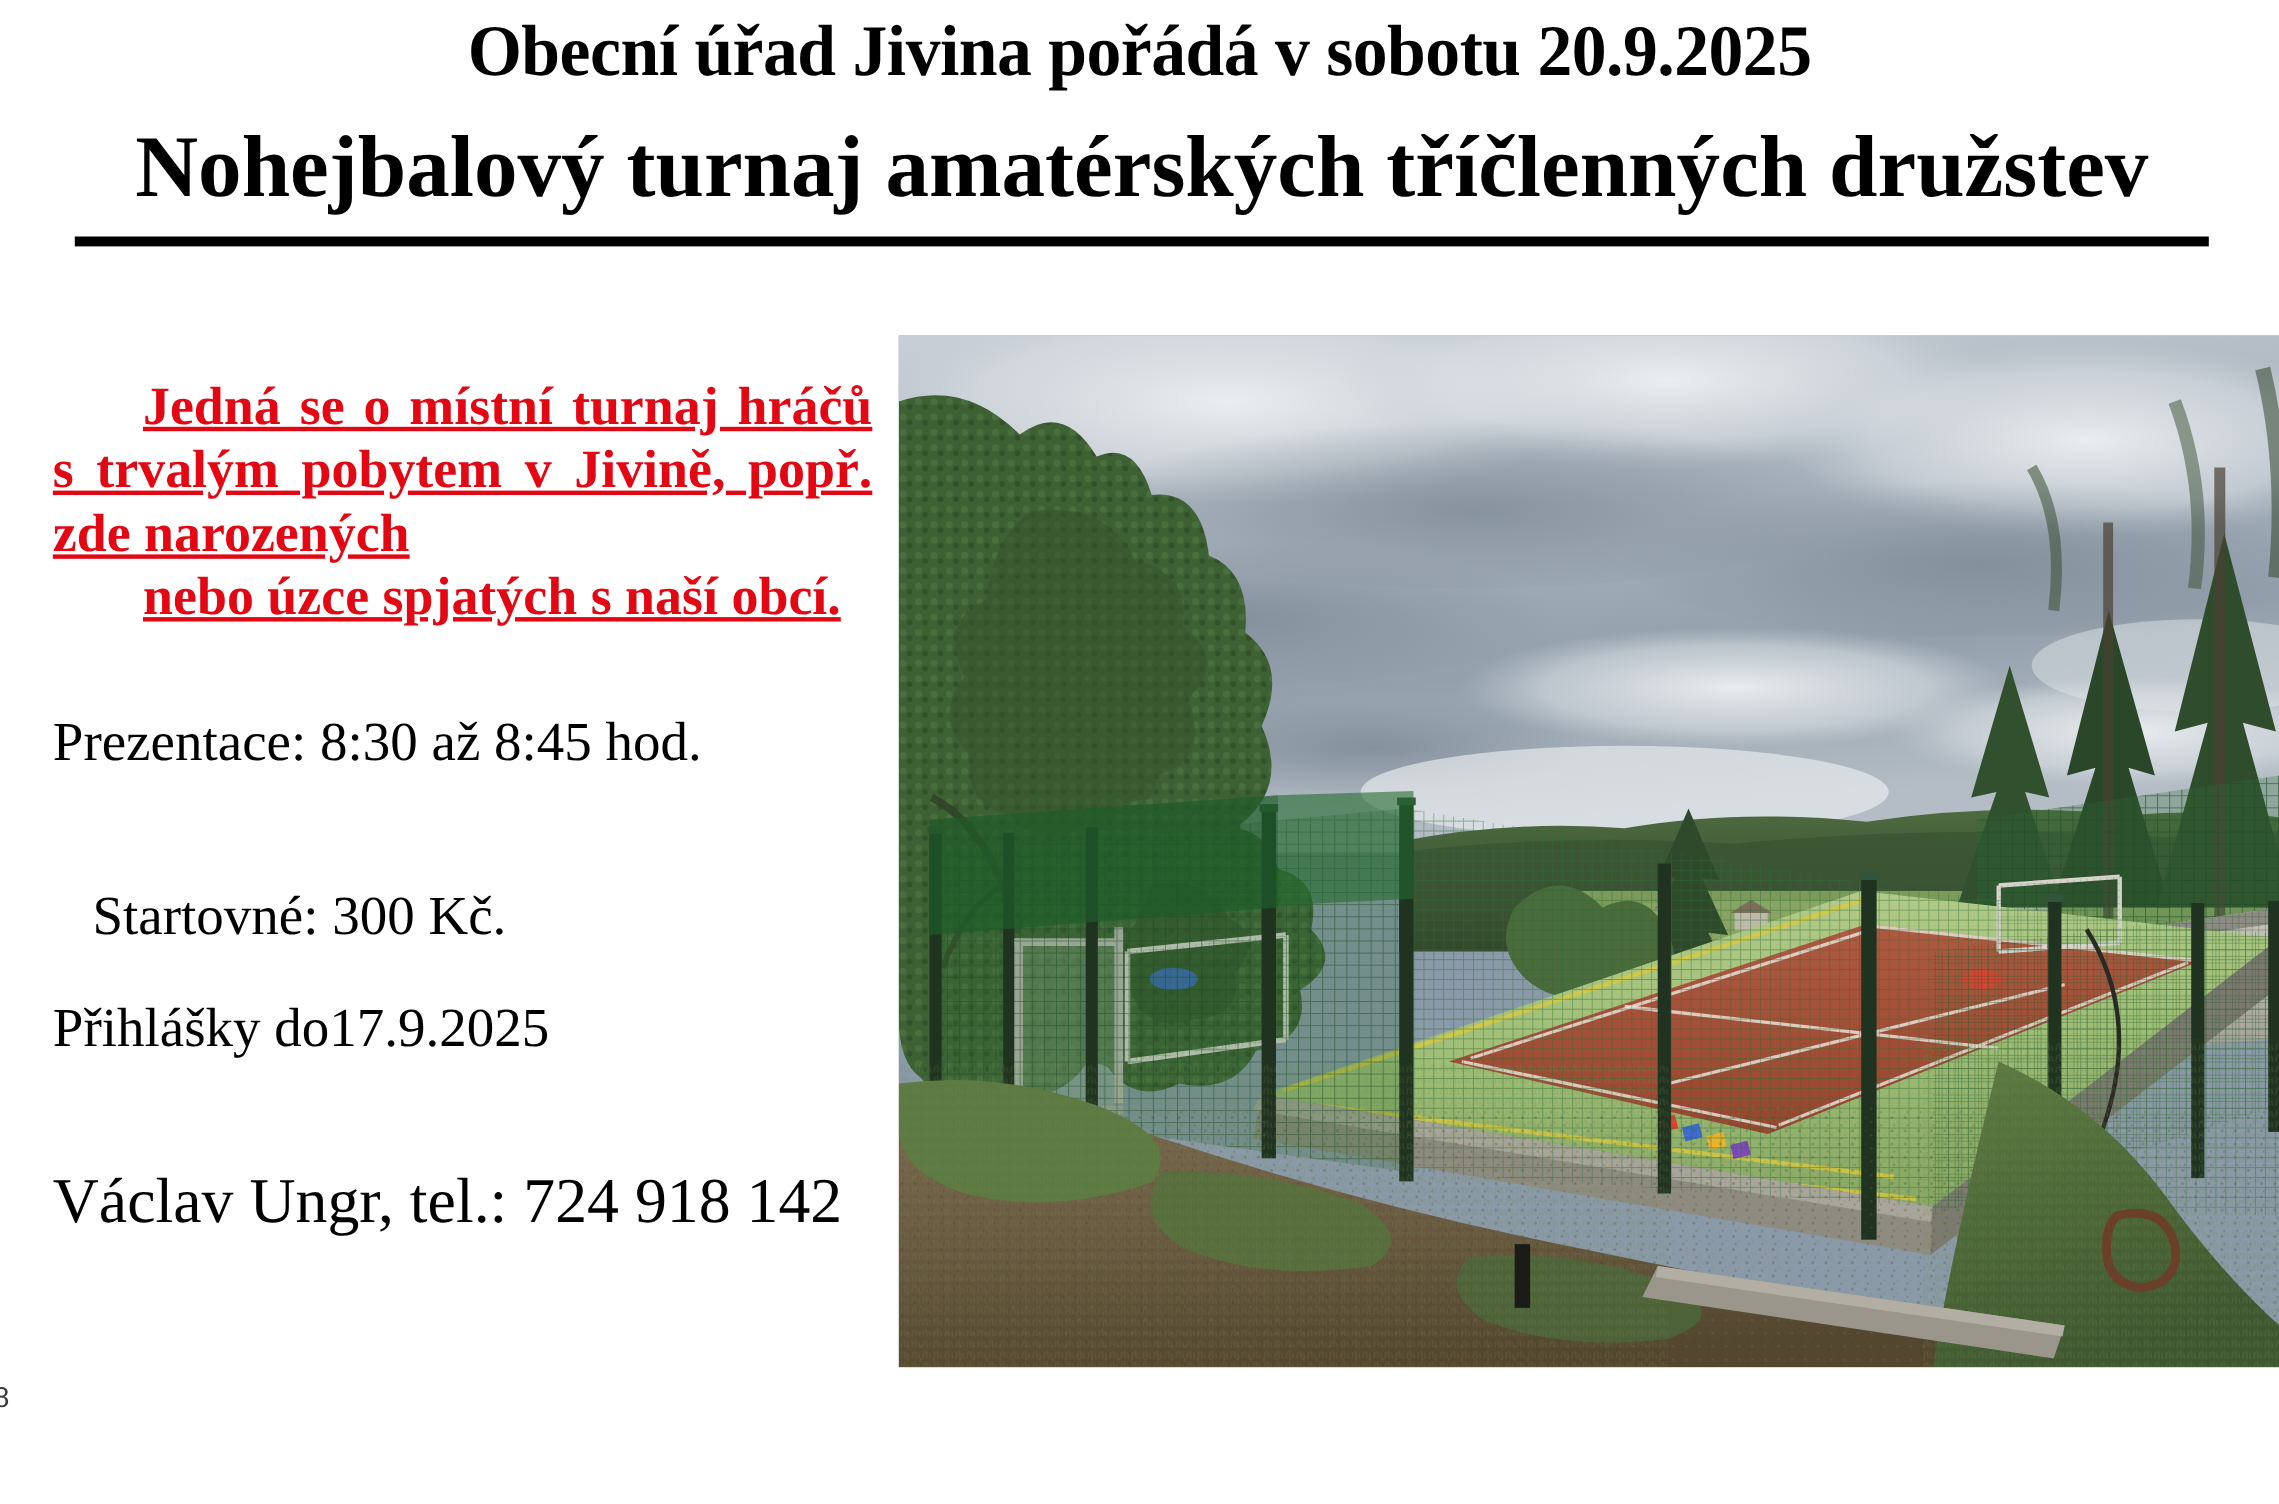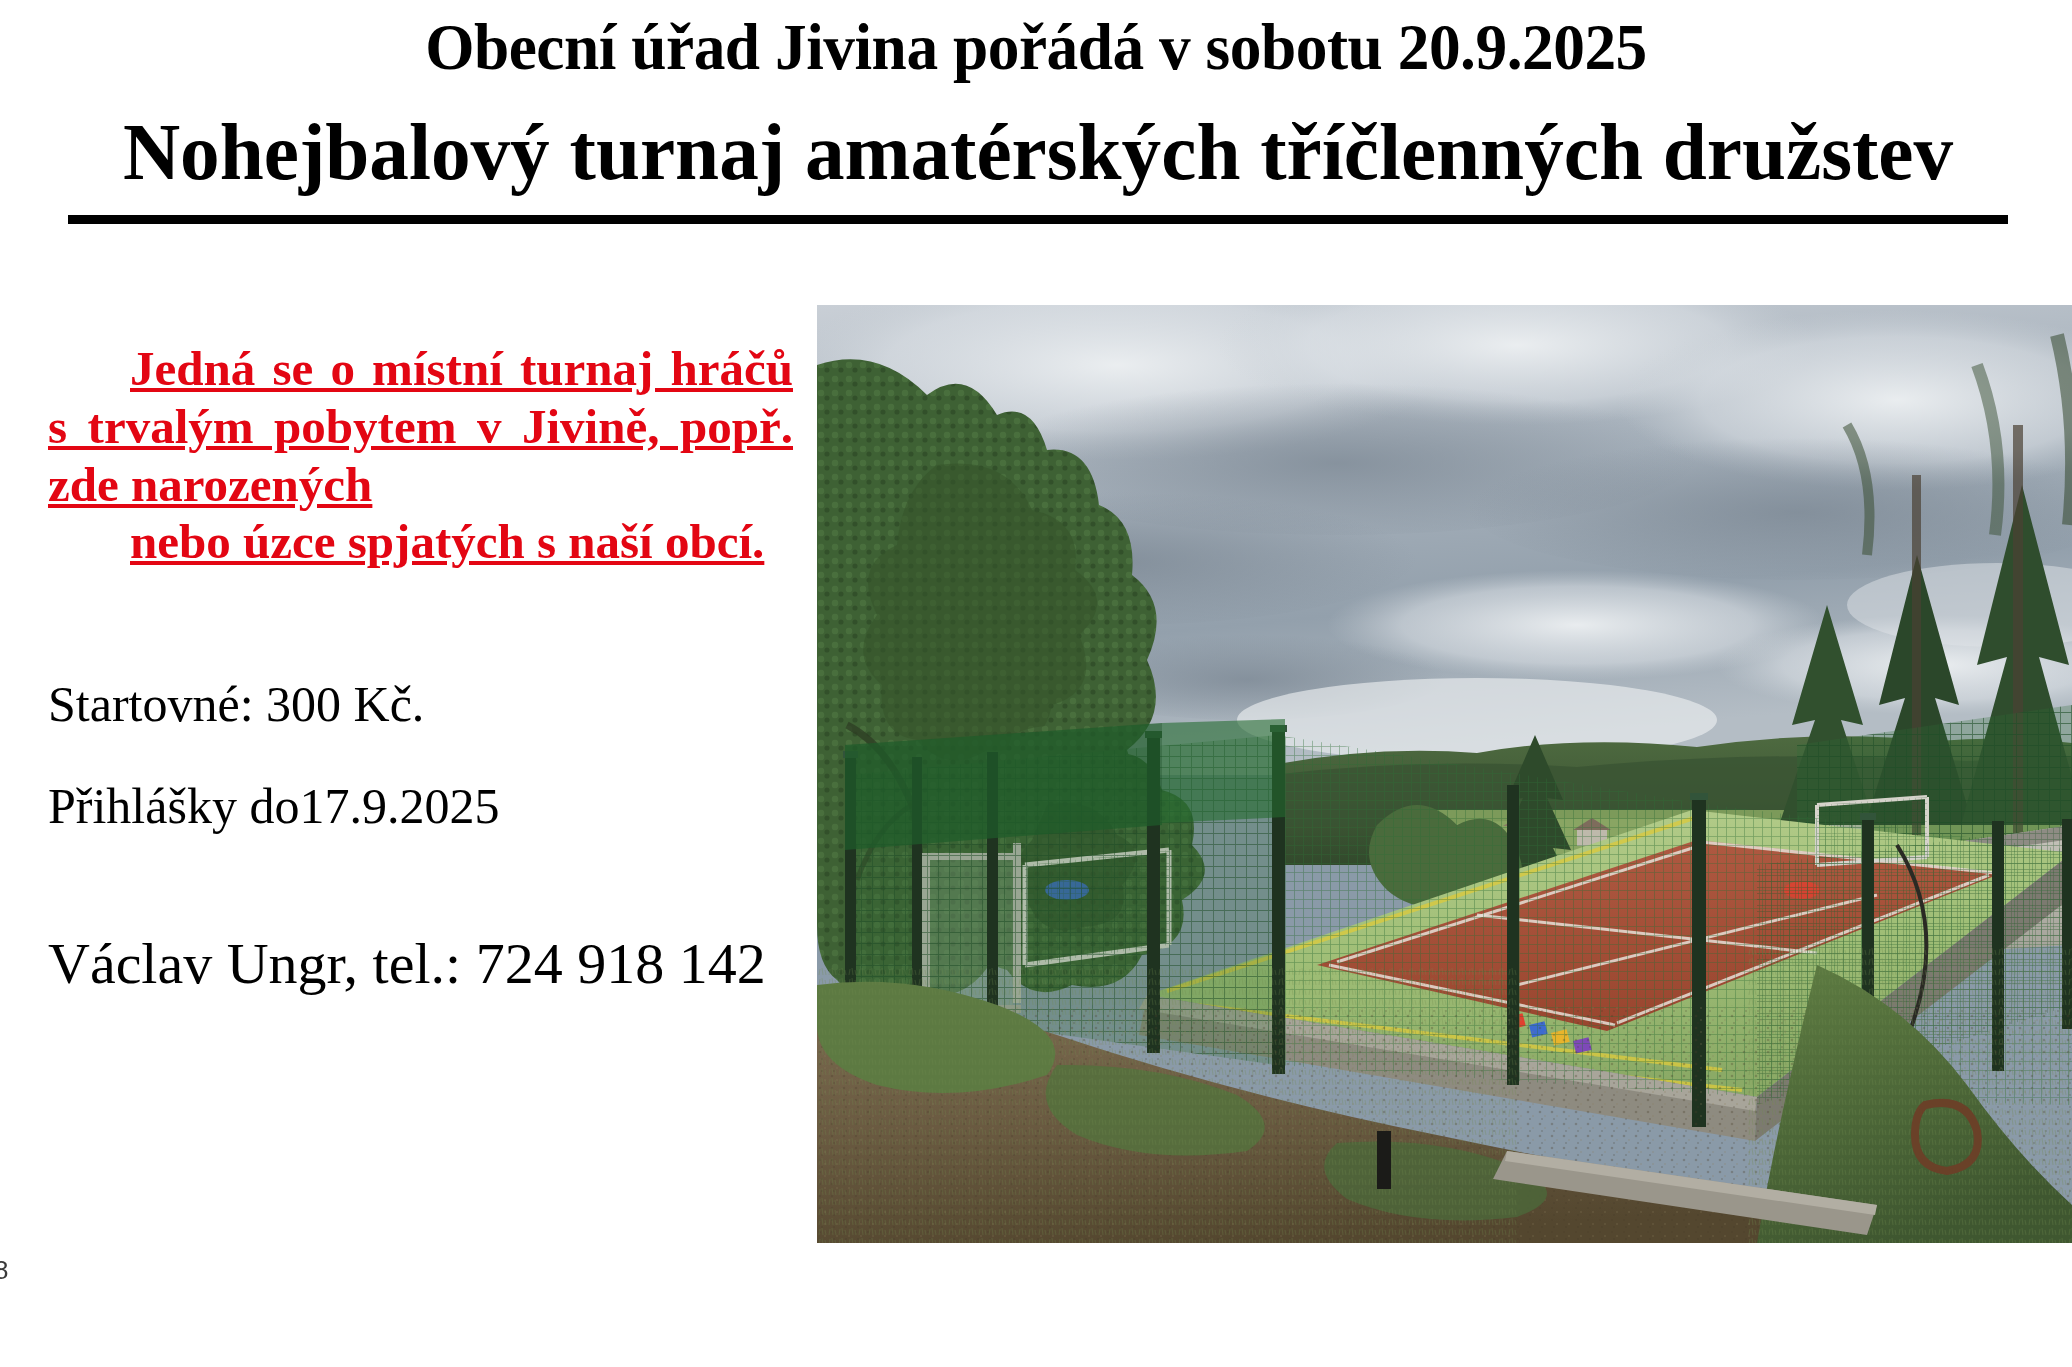--- a/index.html
+++ b/index.html
@@ -93,21 +93,21 @@
     list-style: none;
   }
   .info-line {
     font-size: 50px;
     line-height: 1.0;
     color: #000000;
     white-space: nowrap;
     margin: 0;
   }
   .info-line.l1 { margin-top: 78px; }
-  .info-line.l2 { margin-top: 108px; }
+  .info-line.l2 { margin-top: 108px; margin-left: 36px; }
   .info-line.l3 { margin-top: 52px; }
   .info-line.l4 { margin-top: 104px; font-size: 58px; }
 
   
   .footer-wrap {
     position: absolute;
     left: 0;
     top: 1268px;
     width: 2072px;
     text-align: center;
@@ -160,20 +160,21 @@
   <div class="heading-2-underline"></div>
 
   <div class="text-column">
 
     <p class="intro-paragraph">
       <span>Jedná se o místní turnaj hráčů s trvalým pobytem v Jivině, popř. zde narozených</span>
       <span class="last-line">nebo úzce spjatých s naší obcí.</span>
     </p>
 
     <ul class="info-list">
+      <li class="info-line l1">Prezentace: 8:30 až 8:45 hod.</li>
       <li class="info-line l2">Startovné: 300 Kč.</li>
       <li class="info-line l3">Přihlášky do17.9.2025</li>
       <li class="info-line l4">Václav Ungr, tel.: 724 918 142</li>
     </ul>
   </div>
 
   <div class="margin-glyph">8</div>
 
   <div class="photo">
     <svg viewBox="0 0 1255 938" preserveAspectRatio="none" xmlns="http://www.w3.org/2000/svg">

